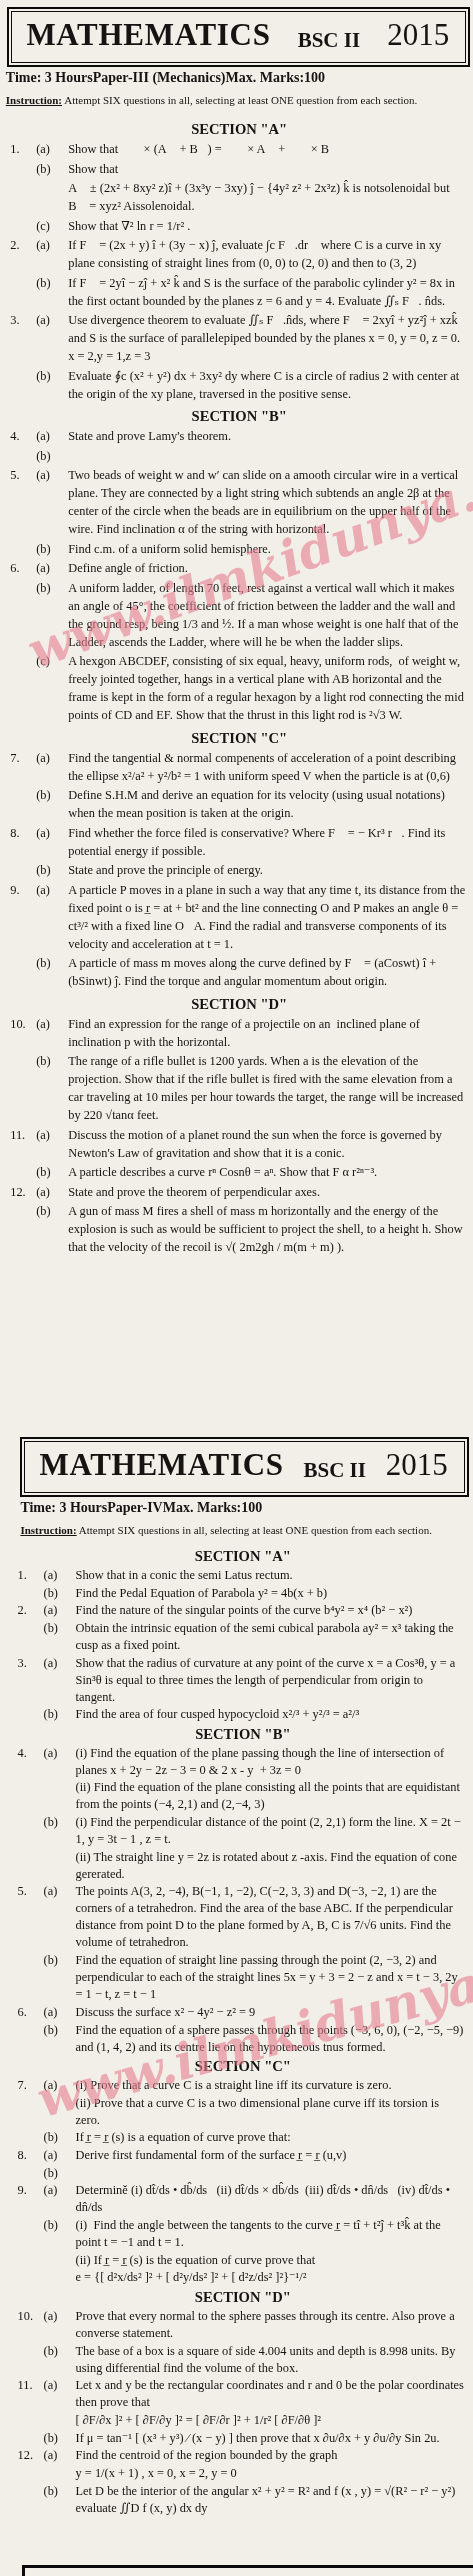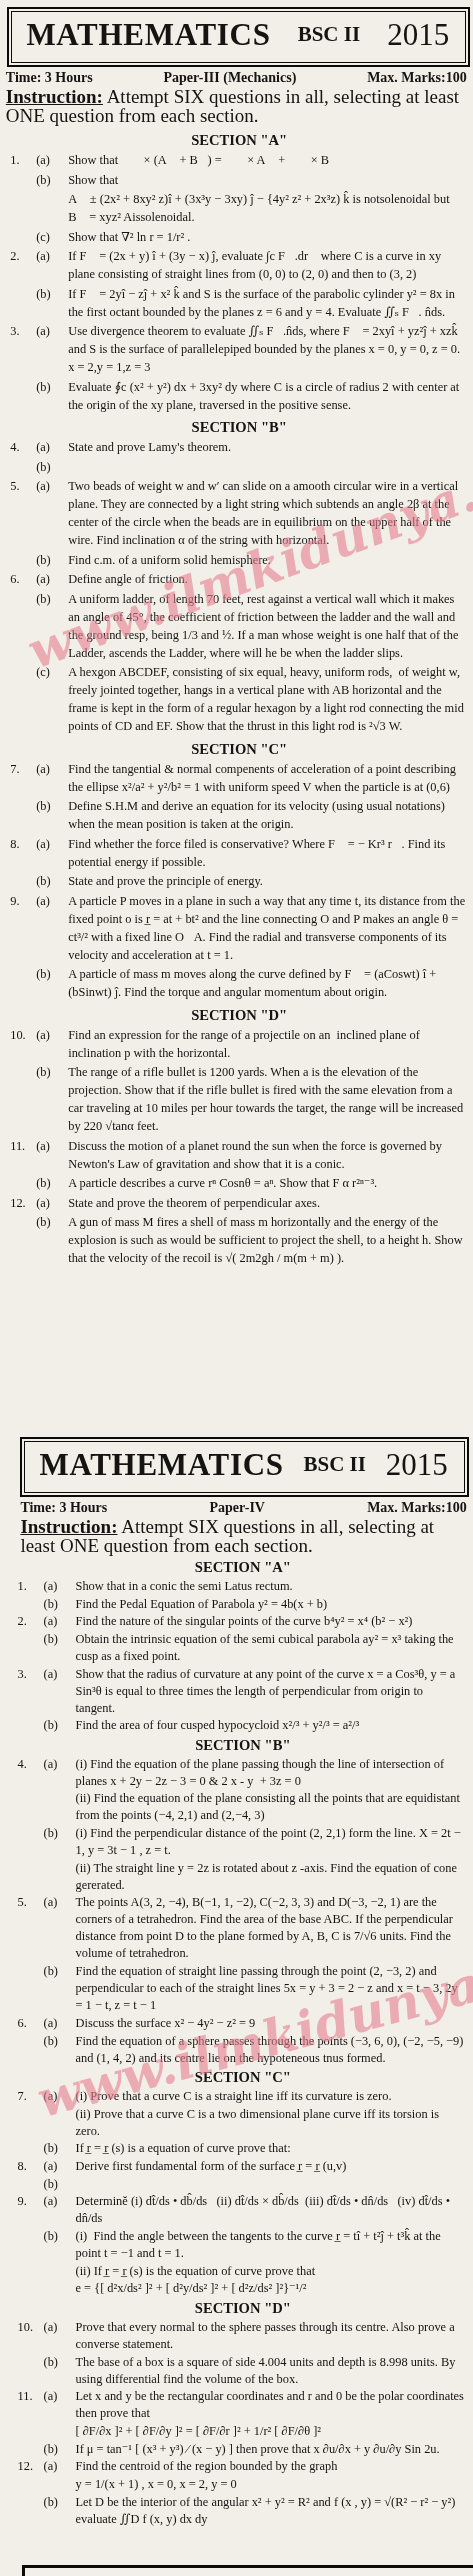--- a/index.html
+++ b/index.html
@@ -8,30 +8,30 @@
     background:#f2efe8;color:#151412;
     font-family:"Liberation Serif","DejaVu Serif",serif;
   }
   .paper{position:absolute;left:0;width:474px;overflow:hidden}
   #paper3{top:0;height:1430px}
   #paper4{top:1430px;height:1146px}
 
   .titlebox{margin:7.3px 3.6px 2.9px 6.6px;border:2.9px solid #0b0b0b;padding:2.2px;background:transparent}
   #paper4 .titlebox{margin-left:19.7px;margin-right:5.1px}
   .titlebox-inner{
-    border:1.5px solid #0b0b0b;display:flex;align-items:center;justify-content:space-between;
+    border:1.5px solid #0b0b0b;display:flex;align-items:flex-end;justify-content:space-between;
     padding:4.4px 16px 8.7px 14.6px;
   }
   .t-title{font-size:31px;font-weight:bold;letter-spacing:0.7px;white-space:nowrap}
   .t-level{font-size:21px;font-weight:bold;white-space:nowrap}
   .t-year{font-size:31px;font-weight:normal;white-space:nowrap}
 
-  .meta{display:flex;justify-content:space-between;font-weight:bold;font-size:14px;padding:0.7px 7.3px 0 5.8px}
+  .meta{display:flex;font-weight:bold;font-size:14px;padding:0.7px 7.3px 0 5.8px}
   #paper4 .meta{padding-left:20.4px}
-  .instr{font-size:19px;line-height:19px;padding:0.7px 5.8px 0 5.8px}
+  .instr{font-size:11px;line-height:27px;padding:0.7px 5.8px 0 5.8px}
   #paper4 .instr{padding-left:20.4px}
   .instr .lbl{font-weight:bold;text-decoration:underline}
 
   .rows{padding:1.5px 5.8px 0 10.2px}
   #paper4 .rows{padding-left:17.5px}
   .row{display:grid;grid-template-columns:26px 32px 1fr;font-size:12.4px;line-height:18px;margin:1.5px 0}
   #paper4 .row{line-height:17px;margin:0.7px 0}
   .qnum,.qpart{white-space:nowrap;font-weight:500}
   .qtext{padding-right:2.9px;white-space:pre-wrap}
   .section-row{display:block;text-align:center;font-weight:bold;font-size:14.6px;margin:4.4px 0 2.2px}

